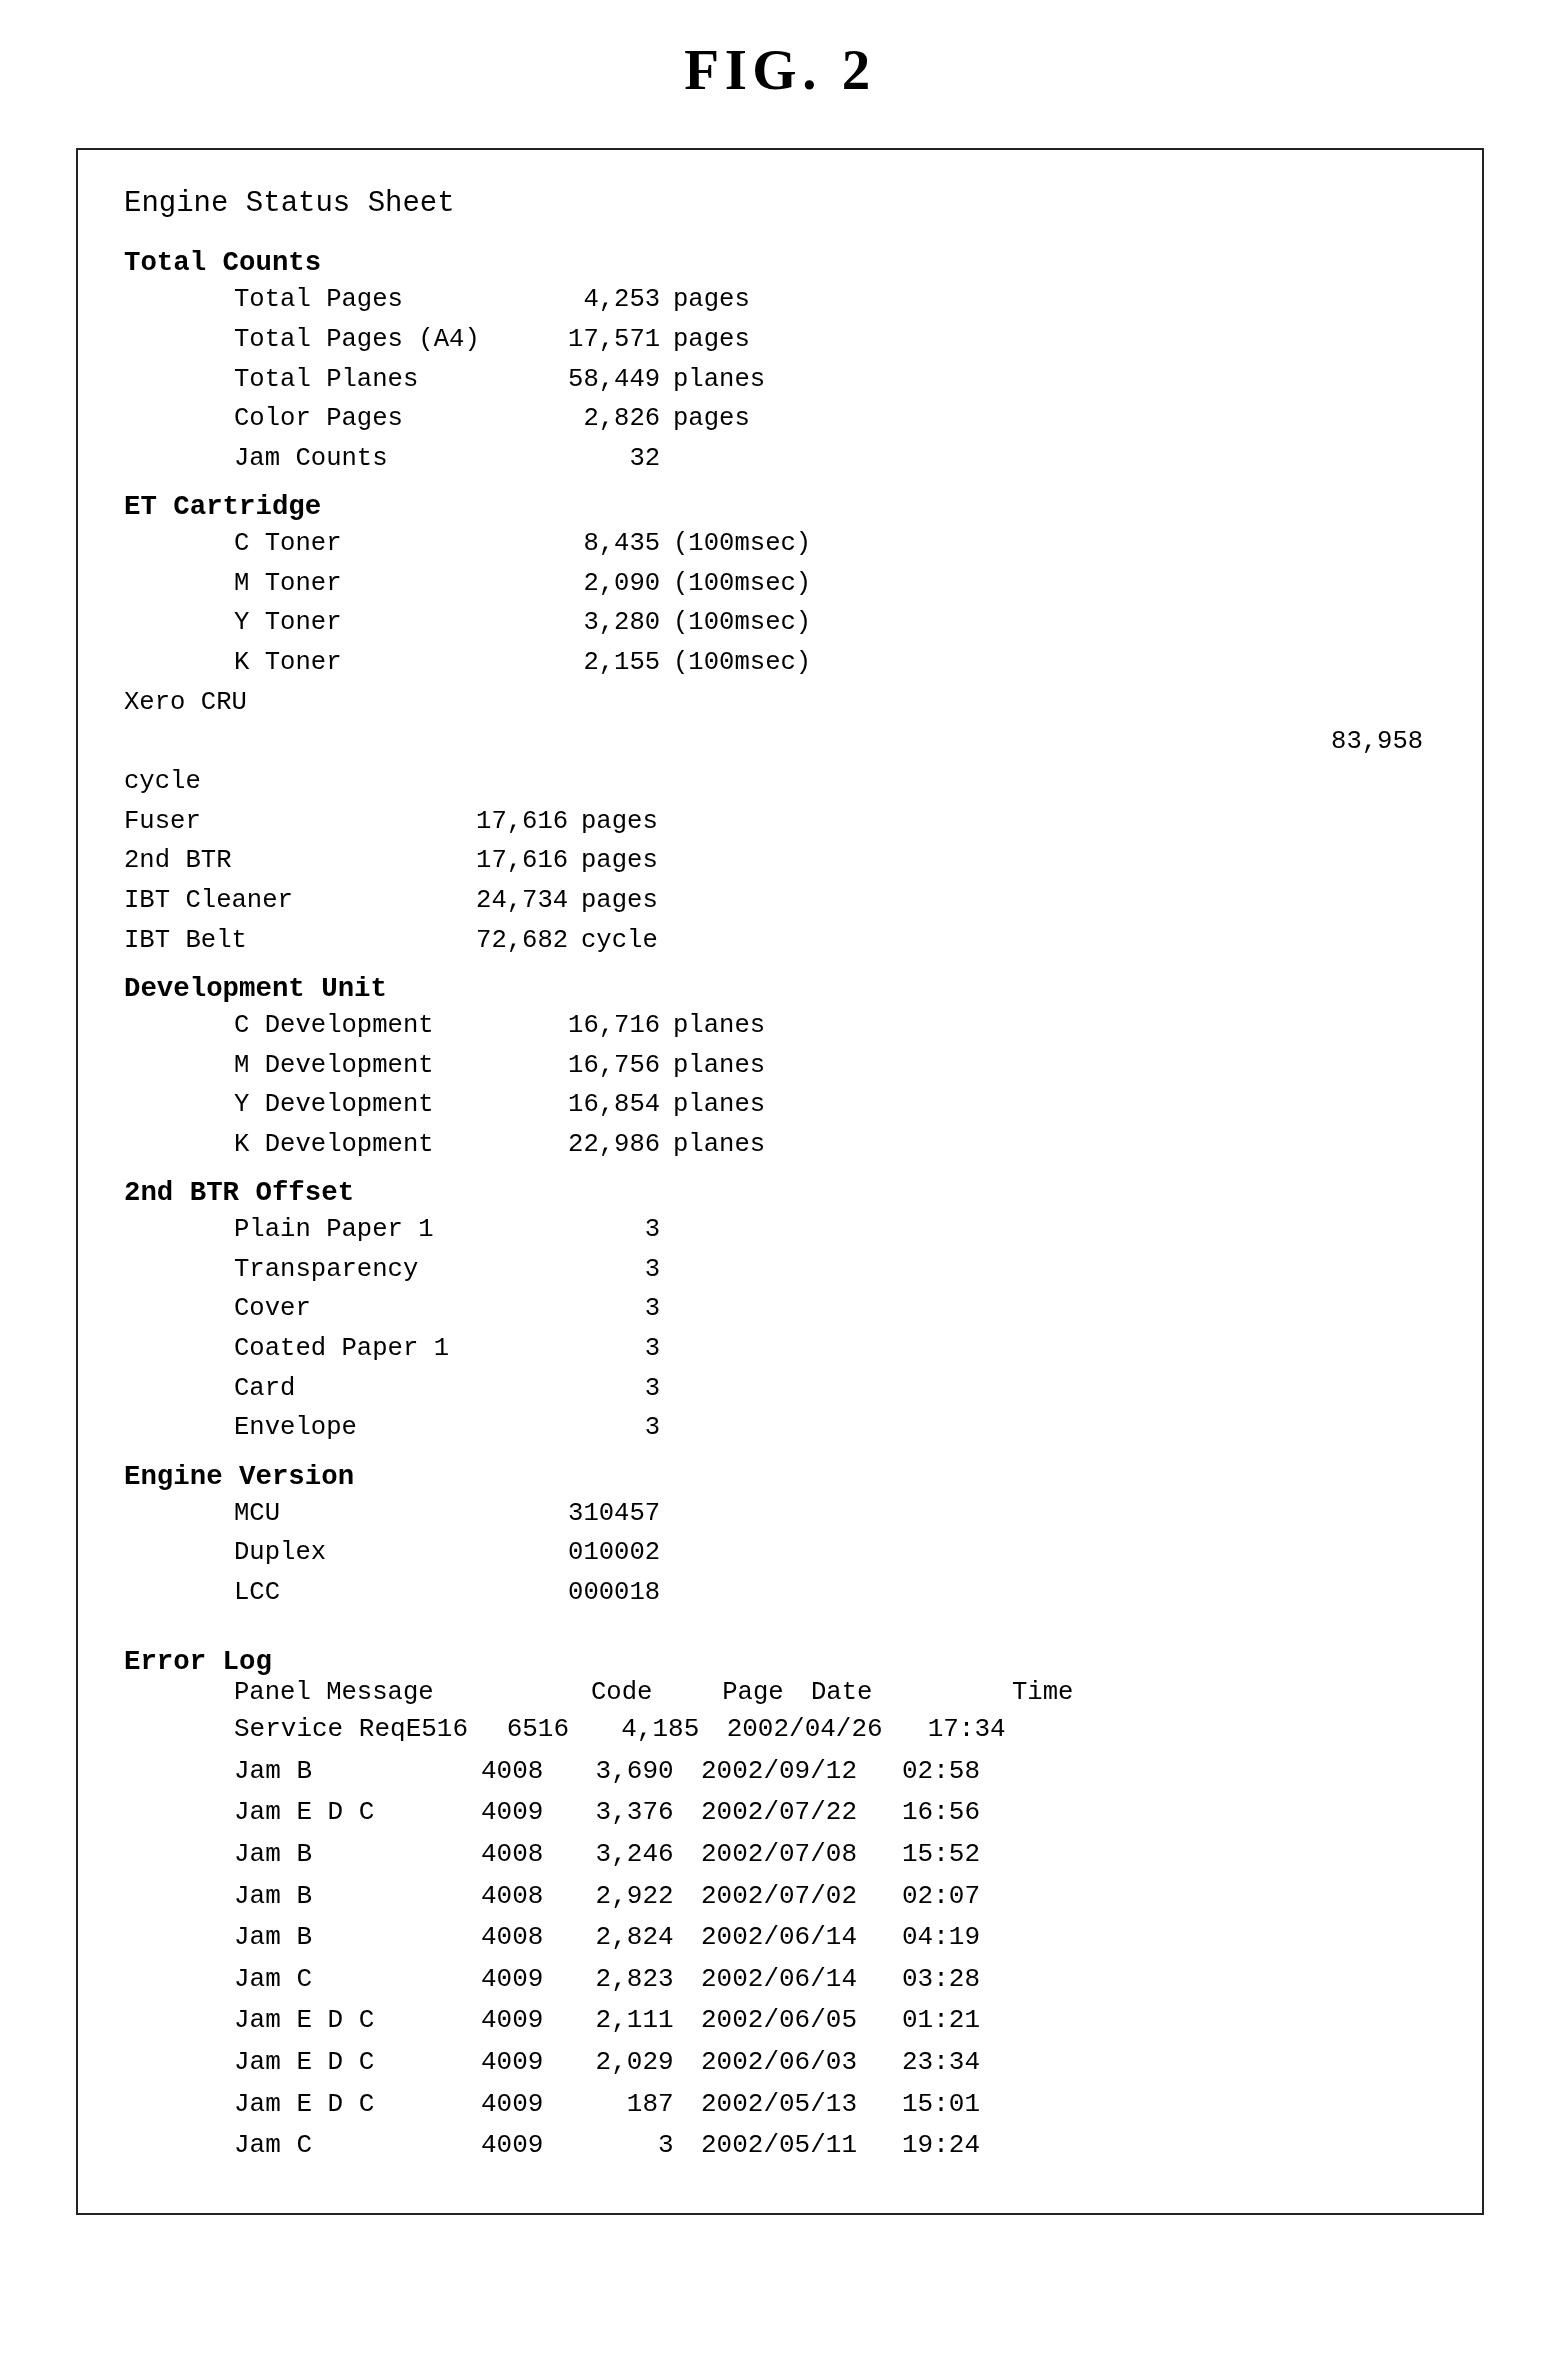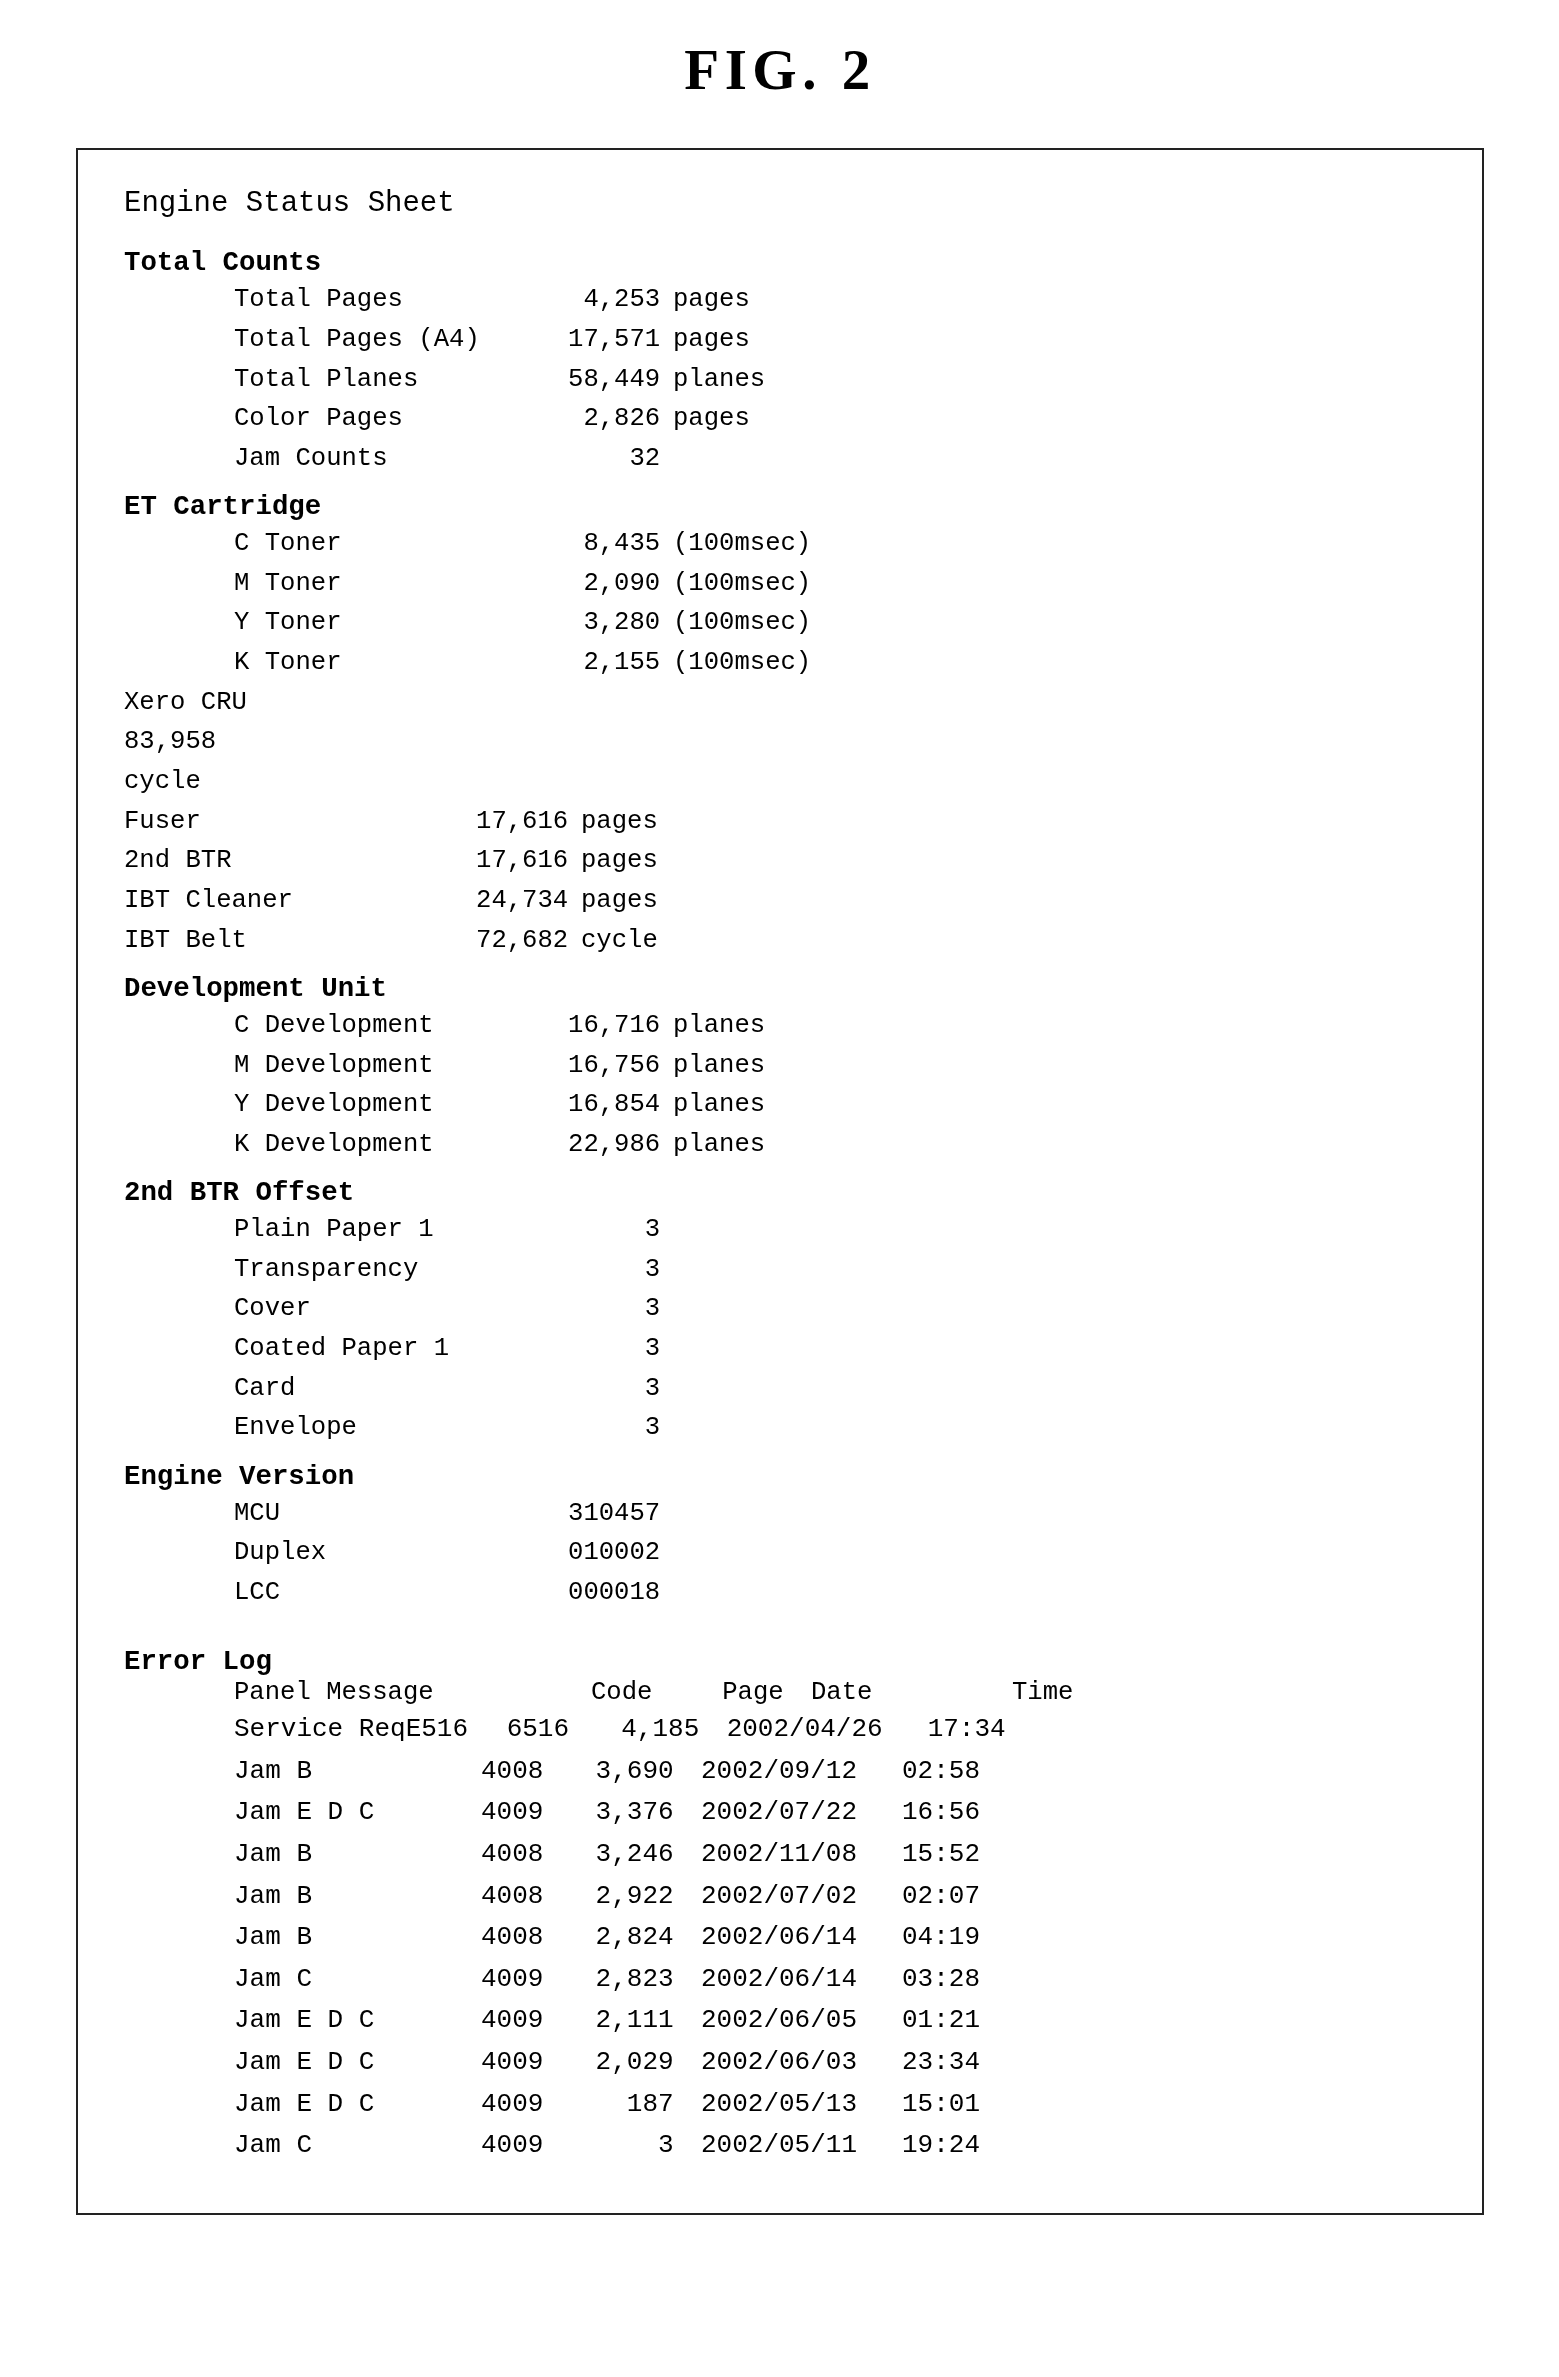--- a/index.html
+++ b/index.html
@@ -138,21 +138,21 @@
     <span class="unit">(100msec)</span>
   </div>
   <div class="data-row">
     <span class="label">K Toner</span>
     <span class="value">2,155</span>
     <span class="unit">(100msec)</span>
   </div>
 
   <div style="display:flex; font-size:25.6px; line-height:1.55; padding-left:0;flex-direction:column;">
     <span style="min-width:311px;">Xero CRU</span>
-    <span style="min-width:146px; padding-right:12.8px;">83,958</span>
+    <span style="min-width:146px; text-align:right; padding-right:12.8px;">83,958</span>
     <span>cycle</span>
   </div>
   <div style="display:flex; font-size:25.6px; line-height:1.55; padding-left:0;">
     <span style="min-width:311px;">Fuser</span>
     <span style="min-width:146px; text-align:right; padding-right:12.8px;">17,616</span>
     <span>pages</span>
   </div>
   <div style="display:flex; font-size:25.6px; line-height:1.55; padding-left:0;">
     <span style="min-width:311px;">2nd BTR</span>
     <span style="min-width:146px; text-align:right; padding-right:12.8px;">17,616</span>
@@ -274,21 +274,21 @@
       <span class="col-code">4009</span>
       <span class="col-page">3,376</span>
       <span class="col-date">2002/07/22</span>
       <span class="col-time">16:56</span>
     </div>
     <div class="error-log-data-row">
       <span class="col-message">Jam B</span>
       <span class="col-service"></span>
       <span class="col-code">4008</span>
       <span class="col-page">3,246</span>
-      <span class="col-date">2002/11/08</span>
+      <span class="col-date">2002/07/08</span>
       <span class="col-time">15:52</span>
     </div>
     <div class="error-log-data-row">
       <span class="col-message">Jam B</span>
       <span class="col-service"></span>
       <span class="col-code">4008</span>
       <span class="col-page">2,922</span>
       <span class="col-date">2002/07/02</span>
       <span class="col-time">02:07</span>
     </div>

